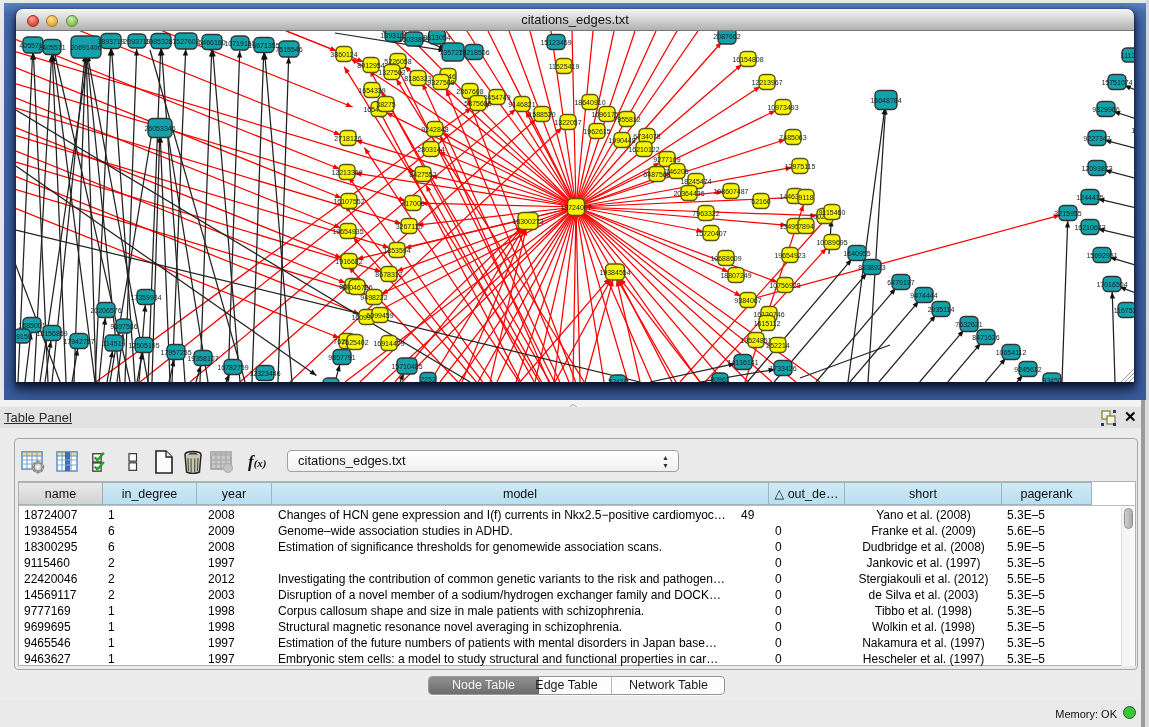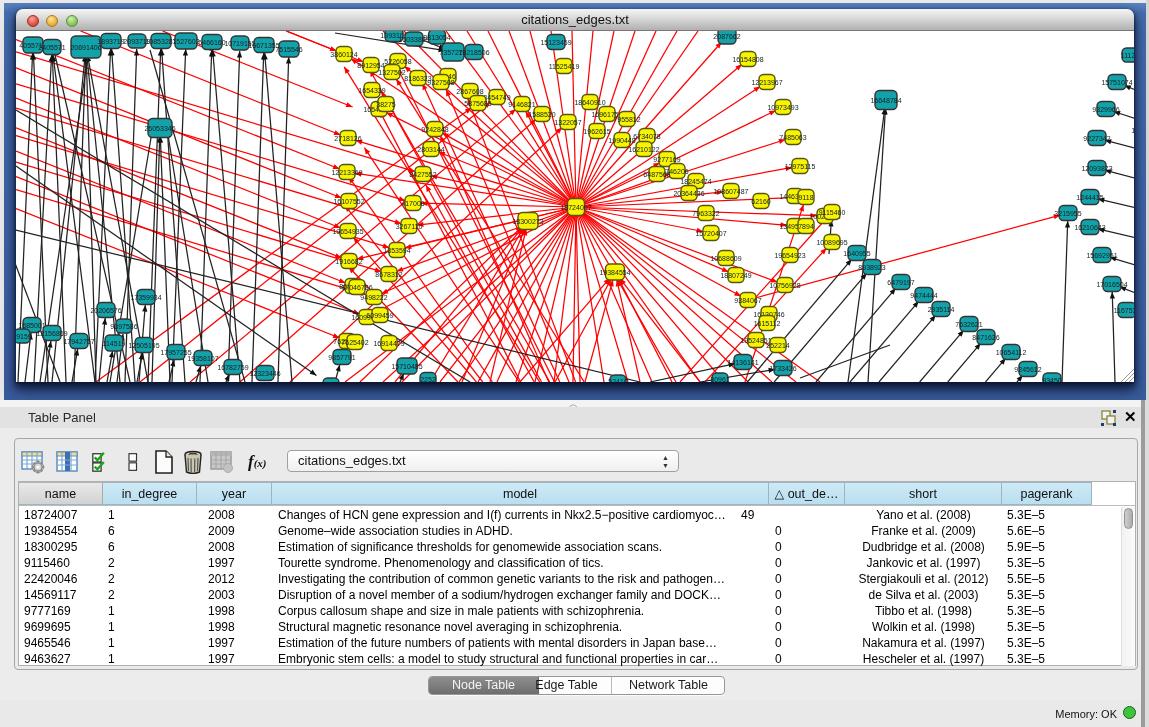--- a/index.html
+++ b/index.html
@@ -15,21 +15,21 @@
 #titlebar .title{text-align:center;font-size:13px;color:#111;line-height:21px;}
 .tl{position:absolute;top:15px;width:12px;height:12px;border-radius:50%;}
 #tl1{left:11px;background:radial-gradient(circle at 4px 3px,#f8a59c,#e4574a 55%,#c33326);border:.5px solid #a5281c}
 #tl2{left:30px;background:radial-gradient(circle at 4px 3px,#fbe3a0,#eeb545 55%,#d3941f);border:.5px solid #ad791a}
 #tl3{left:50px;background:radial-gradient(circle at 4px 3px,#d2f0b3,#8ec963 55%,#68a83b);border:.5px solid #5c8f33}
 .tl{top:6px}
 #canvas{position:absolute;left:0;top:22px;width:1118px;height:351px;background:#fff;overflow:hidden;}
 #divider{position:absolute;left:0;top:400px;width:1149px;height:7px;background:#f3f3f3;}
 #divider .grip{position:absolute;left:569px;top:-2px;color:#777;font-size:9px;}
 #panelhead{position:absolute;left:0;top:407px;width:1149px;height:21px;background:#e2e2e2;}
-#panelhead .pt{position:absolute;left:28px;top:3px;font-size:13px;color:#2a2a2a;}
+#panelhead .pt{position:absolute;left:4px;top:3px;font-size:13px;color:#2a2a2a;text-decoration:underline;}
 #panelbody{position:absolute;left:0;top:428px;width:1149px;height:299px;background:#ececec;}
 #inner{position:absolute;left:14px;top:438px;width:1124px;height:232px;background:#eaeaea;
  border:1px solid #a6a6a6;border-radius:4px;}
 #combo{position:absolute;left:287px;top:450px;width:392px;height:22px;background:linear-gradient(#fff,#f0f0f0);
  border:1px solid #a0a0a0;border-radius:4px;font-size:13px;color:#111;line-height:20px;padding-left:10px;}
 #combo .arr{position:absolute;right:9px;top:3px;font-size:7px;color:#333;line-height:7.5px;}
 #thead{position:absolute;left:19px;top:482px;width:1116px;height:24px;background:#fff;border-bottom:1px solid #bcbcbc;}
 .hc{position:absolute;top:0;height:23px;background:linear-gradient(#cfe9f6,#b8dff0);
  border-right:1px solid #9db5c0;border-top:1px solid #9db5c0;border-bottom:1px solid #9db5c0;
  font-size:12.5px;color:#101010;text-align:center;line-height:23px;}
@@ -809,21 +809,20 @@
     <span class="c" style="left:208px">2008</span>
     <span class="c" style="left:278px">Estimation of significance thresholds for genomewide association scans.</span>
     <span class="c" style="left:775px">0</span>
     <span class="c cshort">Dudbridge et al. (2008)</span>
     <span class="c" style="left:1007px">5.9E–5</span>
   </div>
 <div class="rw" style="top:555px">
     <span class="c" style="left:24px">9115460</span>
     <span class="c" style="left:108px">2</span>
     <span class="c" style="left:208px">1997</span>
-    <span class="c" style="left:278px">Tourette syndrome. Phenomenology and classification of tics.</span>
     <span class="c" style="left:775px">0</span>
     <span class="c cshort">Jankovic et al. (1997)</span>
     <span class="c" style="left:1007px">5.3E–5</span>
   </div>
 <div class="rw" style="top:571px">
     <span class="c" style="left:24px">22420046</span>
     <span class="c" style="left:108px">2</span>
     <span class="c" style="left:208px">2012</span>
     <span class="c" style="left:278px">Investigating the contribution of common genetic variants to the risk and pathogen…</span>
     <span class="c" style="left:775px">0</span>

